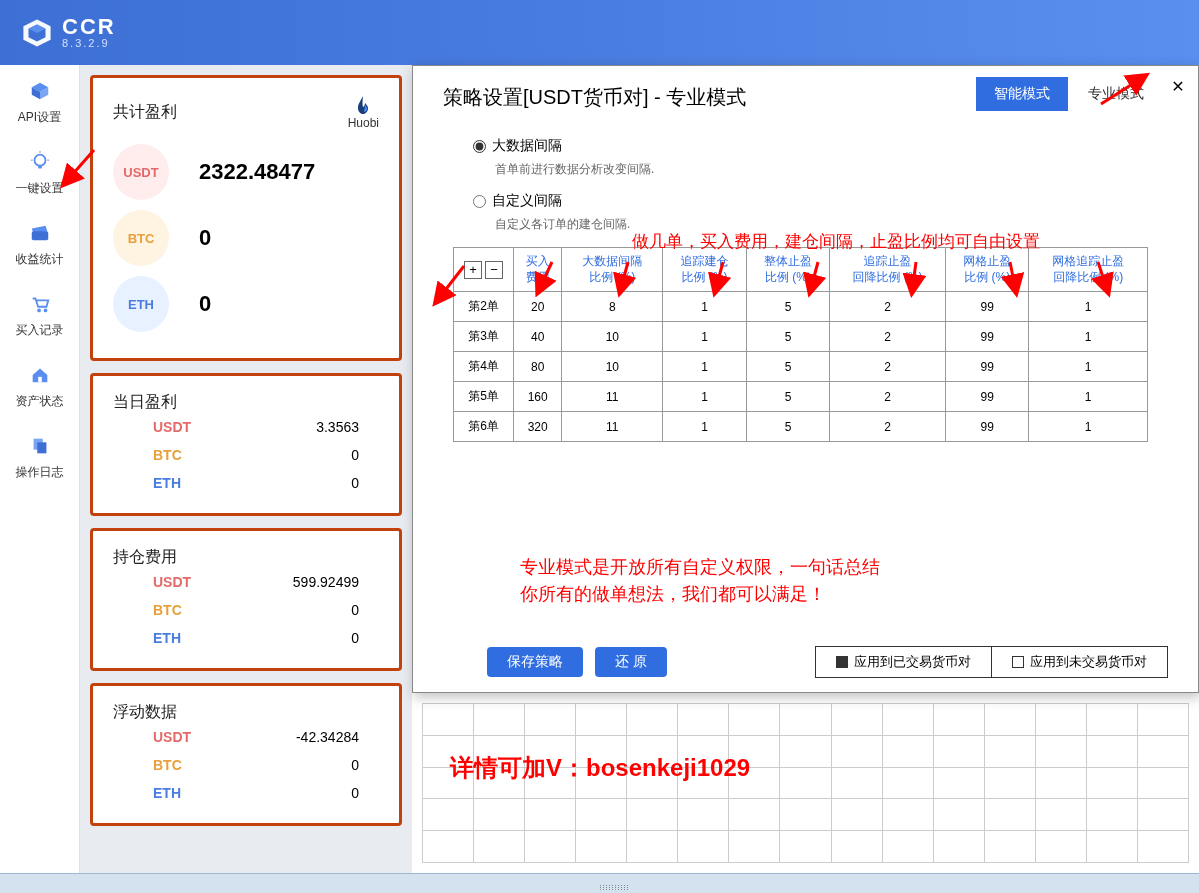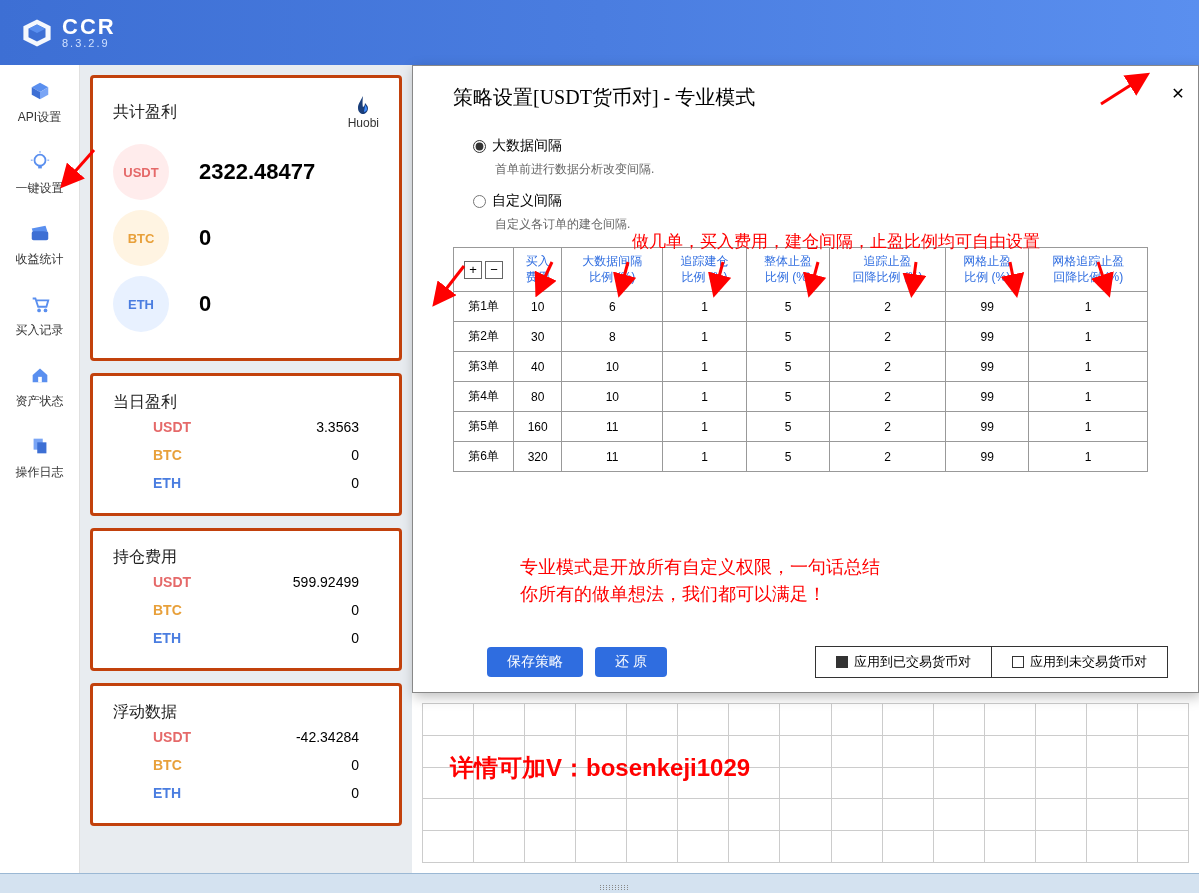--- a/index.html
+++ b/index.html
@@ -39,21 +39,21 @@
 .mini-lbl { font-weight:bold; }
 .mini-usdt { color:#e56969; } .mini-btc { color:#e8a03a; } .mini-eth { color:#4a7de0; }
 
 .right-area { flex:1; position:relative; background: white; }
 .modal {
   position:absolute; left:0; top:0; right:0; bottom: 180px;
   background: white; border: 1px solid #888;
   box-shadow: 2px 4px 12px rgba(0,0,0,0.25);
   display:flex; flex-direction:column;
 }
-.modal-head { display:flex; align-items:center; justify-content:space-between; padding: 10px 10px 0 40px; font-family: Liberation Serif, serif;}
+.modal-head { display:flex; align-items:flex-end; justify-content:space-between; padding: 10px 10px 0 30px;}
 .modal-title { font-size: 20px; font-weight: 500; padding-top:8px;}
 .mode-tabs { display:flex; gap:2px; }
 .mode-tab { padding: 8px 18px; font-size:14px; cursor:pointer; }
 .mode-tab.active-blue { background:#2f6de0; color:white; }
 .mode-tab.plain { background:#fff; color:#333; }
 .close-x { width:20px; text-align:center; font-size:16px; cursor:pointer; margin-left:6px;}
 
 .modal-body { padding: 20px 30px 10px 60px; }
 .radio-opt { display:flex; align-items:center; gap:6px; margin-top:6px; font-size:14px;}
 .radio-opt input { accent-color:#333; }
@@ -337,20 +337,24 @@
               <td></td>
             </tr>
       </tbody>
         </table>
     </div>
 
     <div class="modal">
       <div class="modal-head">
         <div class="modal-title">策略设置[USDT货币对] - 专业模式</div>
         <div style="display:flex; align-items:flex-start;">
+          <div class="mode-tabs">
+            <div class="mode-tab active-blue">智能模式</div>
+            <div class="mode-tab plain">专业模式</div>
+          </div>
           <div class="close-x">✕</div>
         </div>
       </div>
 
       <div class="modal-body">
         <label class="radio-opt">
           <input type="radio" name="interval" checked="" style="">
           <span>大数据间隔</span>
         </label>
         <div class="radio-sub">首单前进行数据分析改变间隔.</div>
@@ -373,32 +377,22 @@
                 <th>大数据间隔<br>比例 (%)</th>
                 <th>追踪建仓<br>比例 (%)</th>
                 <th>整体止盈<br>比例 (%)</th>
                 <th>追踪止盈<br>回降比例 (%)</th>
                 <th>网格止盈<br>比例 (%)</th>
                 <th>网格追踪止盈<br>回降比例 (%)</th>
               </tr>
             </thead>
           <tbody id="strat-body">
               <tr>
-                <td>第1单</td>
-                <td>10</td>
-                <td>6</td>
-                <td>1</td>
-                <td>5</td>
-                <td>2</td>
-                <td>99</td>
-                <td>1</td>
-              </tr>
-              <tr>
                 <td>第2单</td>
-                <td>30</td>
+                <td>20</td>
                 <td>8</td>
                 <td>1</td>
                 <td>5</td>
                 <td>2</td>
                 <td>99</td>
                 <td>1</td>
               </tr>
               <tr>
                 <td>第3单</td>
                 <td>40</td>

